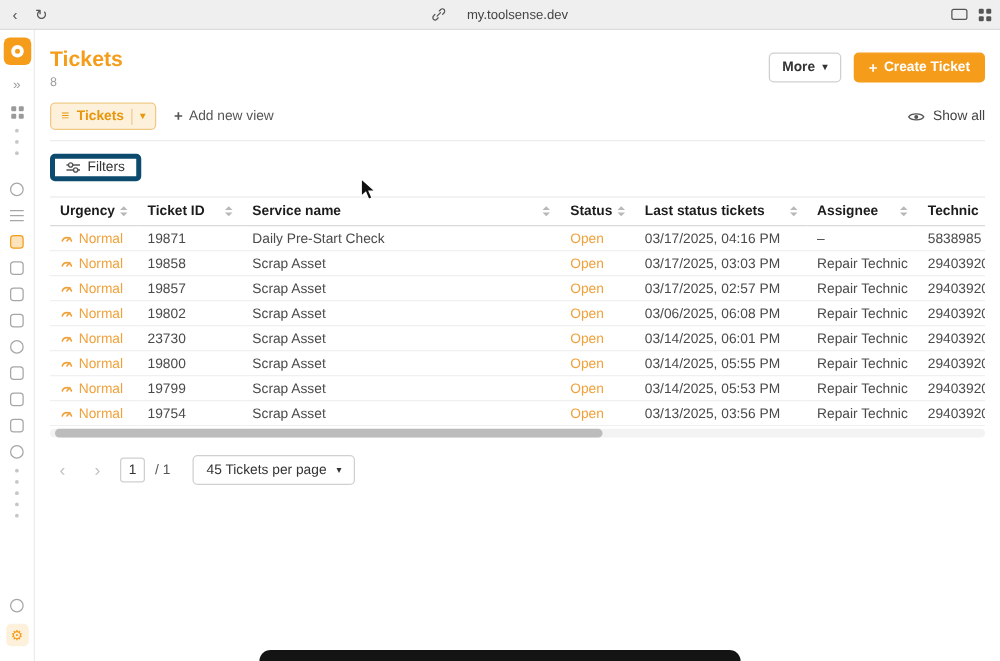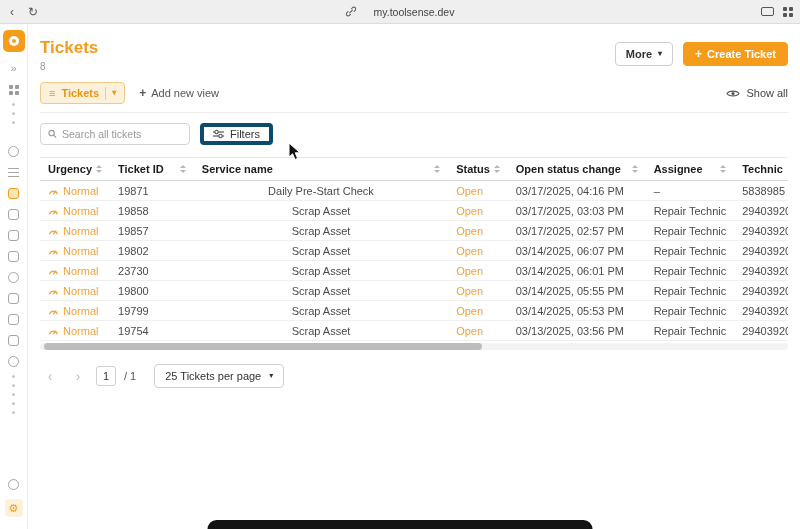--- a/index.html
+++ b/index.html
@@ -85,26 +85,26 @@
   .th-in{display:flex;align-items:center;justify-content:space-between;gap:4px;}
   .sort{display:inline-flex;flex-direction:column;align-items:center;}
   .sort::before{content:"";border-left:3px solid transparent;border-right:3px solid transparent;
     border-bottom:3.5px solid #b8b8b8;}
   .sort::after{content:"";border-left:3px solid transparent;border-right:3px solid transparent;
     border-top:3.5px solid #b8b8b8;margin-top:1.5px;}
   tbody tr{border-bottom:1px solid #f0f0f0;cursor:pointer;}
   td{height:20px;color:#4a4a4a;}
   .c-urg{width:70px;}
   .c-id{width:84px;}
-  .c-svc{width:256px;text-align:center;}
+  .c-svc{width:256px;}
   .c-status{width:56px;}
   .c-date{width:138px;}
   .c-assignee{width:80px;margin-left:32px;}
   .c-assets{width:96px;}
-  .urg-wrap{display:flex;align-items:flex-end;gap:4px;}
+  .urg-wrap{display:flex;align-items:flex-start;gap:4px;}
   .urg-text,.status-open{color:var(--open);}
   .gauge{stroke:var(--open);stroke-width:1.4;stroke-linecap:round;fill:none;flex:none;}
   
   .hscroll{margin-top:2px;height:7px;border-radius:4px;background:#f3f3f3;position:relative;}
   .hscroll-thumb{position:absolute;left:4px;top:0;height:7px;width:438px;border-radius:4px;
     background:#bcbcbc;cursor:grab;}
   
   .pagination{margin-top:14px;display:flex;align-items:center;gap:8px;}
   .pg-nav{width:20px;height:20px;display:flex;align-items:center;justify-content:center;
     color:#c0c0c0;font-size:14px;cursor:pointer;}
@@ -254,27 +254,20 @@
       <div class="show-all">
         <svg width="14" height="9" viewBox="0 0 14 9">
           <path d="M1 4.5 C3 1.3 11 1.3 13 4.5 C11 7.7 3 7.7 1 4.5 Z" fill="none" stroke="#555" stroke-width="1.1"></path>
           <circle cx="7" cy="4.5" r="1.6" fill="#555"></circle>
         </svg>
         <span>Show all</span>
       </div>
     </div>
 
     <div class="filter-row">
-      <div class="search-box">
-        <svg width="10" height="10" viewBox="0 0 10 10">
-          <circle cx="4" cy="4" r="3" fill="none" stroke="#999" stroke-width="1.3"></circle>
-          <line x1="6.3" y1="6.3" x2="9" y2="9" stroke="#999" stroke-width="1.3"></line>
-        </svg>
-        <input type="text" placeholder="Search all tickets" style="">
-      </div>
       <div class="btn-filters">
         <svg width="11" height="10" viewBox="0 0 11 10">
           <line x1="0" y1="3" x2="11" y2="3" stroke="#555" stroke-width="1.2"></line>
           <circle cx="3.5" cy="3" r="1.7" fill="#fff" stroke="#555" stroke-width="1.1"></circle>
           <line x1="0" y1="7" x2="11" y2="7" stroke="#555" stroke-width="1.2"></line>
           <circle cx="7.5" cy="7" r="1.7" fill="#fff" stroke="#555" stroke-width="1.1"></circle>
         </svg>
         <span>Filters</span>
       </div>
     </div>
@@ -302,21 +295,21 @@
                 </div>
               </th>
             <th class="c-status">
                 <div class="th-in">
                   <span>Status</span>
                   <span class="sort"></span>
                 </div>
               </th>
             <th class="c-date">
                 <div class="th-in">
-                  <span>Open status change</span>
+                  <span>Last status tickets</span>
                   <span class="sort"></span>
                 </div>
               </th>
             <th class="c-assignee">
                 <div class="th-in">
                   <span>Assignee</span>
                   <span class="sort"></span>
                 </div>
               </th>
             <th class="c-assets">
@@ -384,21 +377,21 @@
         <svg class="gauge" width="11" height="11" viewBox="0 0 12 12">
           <path d="M2 8.5 A 4.2 4.2 0 0 1 10 8.5"></path>
           <path d="M6 8.5 L8.6 5.6"></path>
         </svg>
         <span class="urg-text">Normal</span>
       </span>
     </td>
     <td class="c-id">19802</td>
     <td class="c-svc">Scrap Asset</td>
     <td class="c-status"><span class="status-open">Open</span></td>
-    <td class="c-date">03/14/2025, 06:07 PM</td>
+    <td class="c-date">03/06/2025, 06:08 PM</td>
     <td class="c-assignee">Repair Technic</td>
     <td class="c-assets">2940392048</td>
   </tr>
             <tr>
     <td class="c-urg">
       <span class="urg-wrap">
         <svg class="gauge" width="11" height="11" viewBox="0 0 12 12">
           <path d="M2 8.5 A 4.2 4.2 0 0 1 10 8.5"></path>
           <path d="M6 8.5 L8.6 5.6"></path>
         </svg>
@@ -470,21 +463,21 @@
     <div class="hscroll">
       <div class="hscroll-thumb"></div>
     </div>
 
     <div class="pagination">
       <span class="pg-nav">‹</span>
       <span class="pg-nav">›</span>
       <span class="pg-box">1</span>
       <span class="pg-of">/ 1</span>
       <div class="pg-per">
-        <span>25 Tickets per page</span>
+        <span>45 Tickets per page</span>
         <span class="caret">▾</span>
       </div>
     </div>
   </main>
 </div>
 
 <div class="bottom-bar"></div>
 
 <svg class="cursor" width="14" height="20" viewBox="0 0 14 20">
   <path d="M1 1 L1 15 L4.6 11.8 L7 17.5 L9.6 16.3 L7.2 10.8 L12 10.8 Z" fill="#111" stroke="#fff" stroke-width="1"></path>

